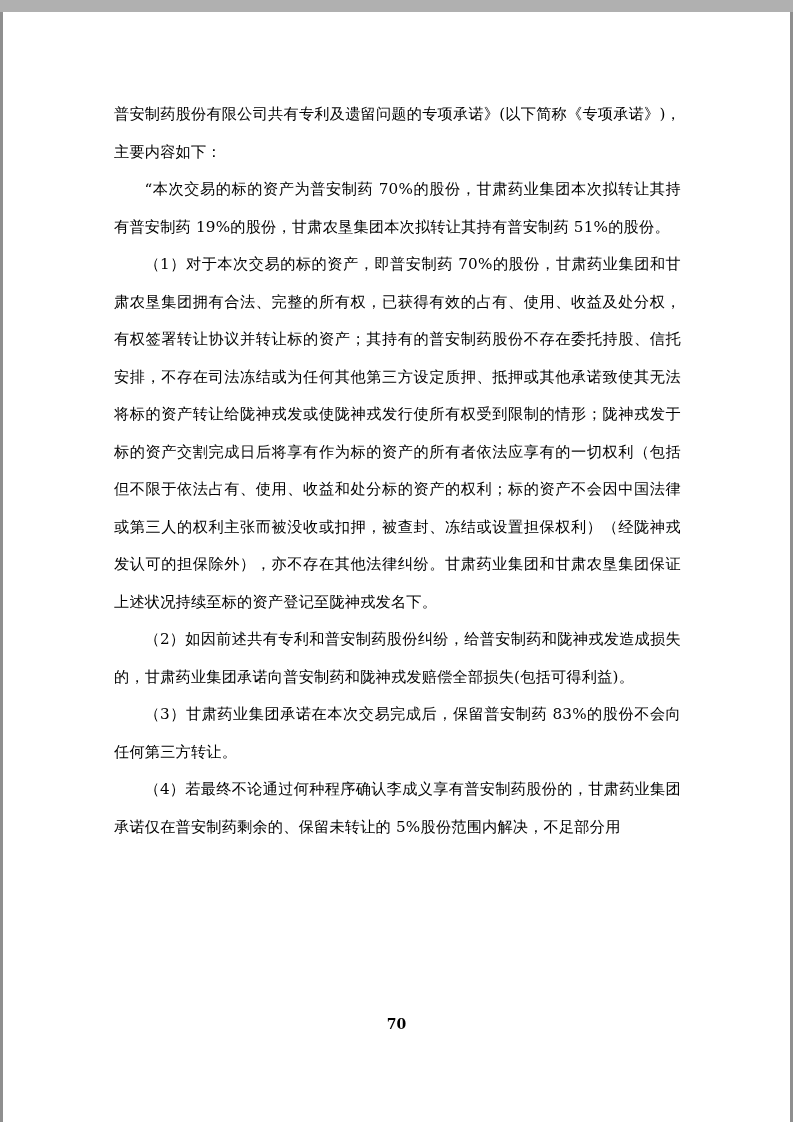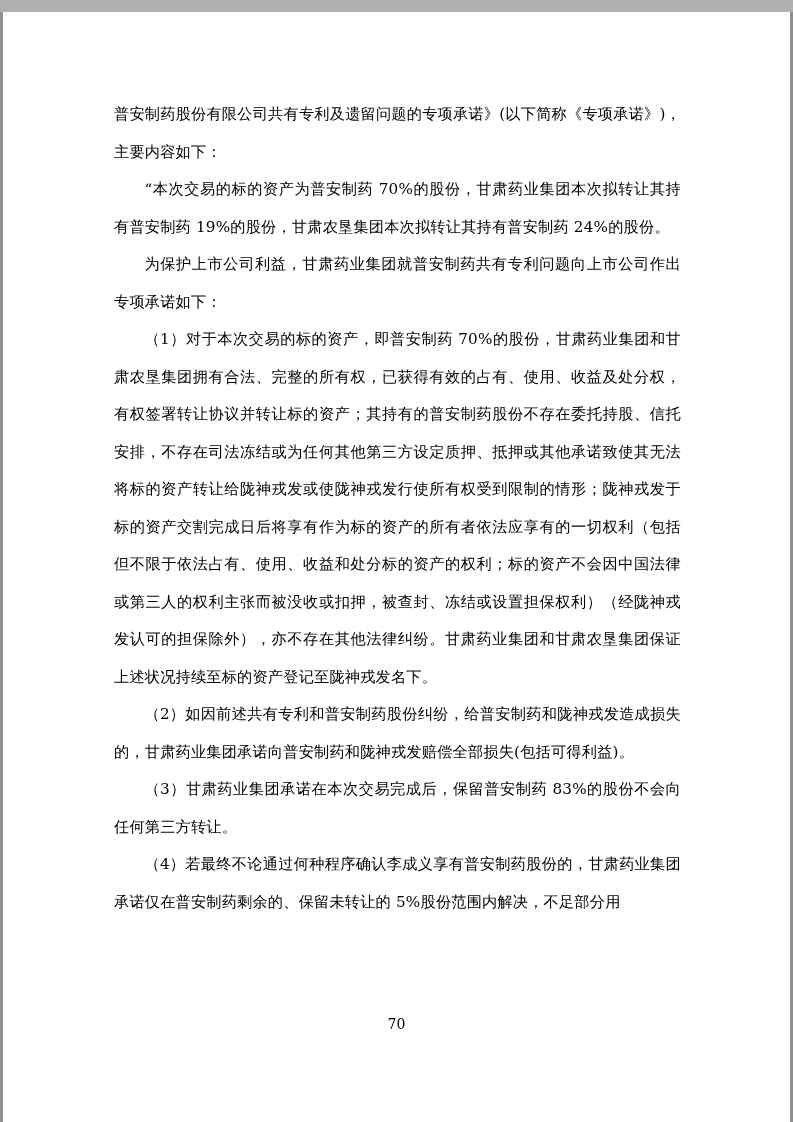--- a/index.html
+++ b/index.html
@@ -51,33 +51,33 @@
   }
   .page-number {
     position: absolute;
     top: 1004px;
     left: 0;
     width: 793px;
     text-align: center;
     font-size: 14px;
     color: #000000;
     font-family: "DejaVu Serif", "Liberation Serif", serif;
+    font-weight: bold;
   }
 </style>
 </head>
 <body>
 
 <div class="page">
   <div class="page-border-left"></div>
   <div class="page-border-right"></div>
 
   <div class="content">
     <p>普安制药股份有限公司共有专利及遗留问题的专项承诺》(以下简称《专项承诺》)，主要内容如下：</p>
-    <p class="indent">“本次交易的标的资产为普安制药 70%的股份，甘肃药业集团本次拟转让其持有普安制药 19%的股份，甘肃农垦集团本次拟转让其持有普安制药 24%的股份。</p>
-    <p class="indent">为保护上市公司利益，甘肃药业集团就普安制药共有专利问题向上市公司作出专项承诺如下：</p>
+    <p class="indent">“本次交易的标的资产为普安制药 70%的股份，甘肃药业集团本次拟转让其持有普安制药 19%的股份，甘肃农垦集团本次拟转让其持有普安制药 51%的股份。</p>
     <p class="indent">（1）对于本次交易的标的资产，即普安制药 70%的股份，甘肃药业集团和甘肃农垦集团拥有合法、完整的所有权，已获得有效的占有、使用、收益及处分权，有权签署转让协议并转让标的资产；其持有的普安制药股份不存在委托持股、信托安排，不存在司法冻结或为任何其他第三方设定质押、抵押或其他承诺致使其无法将标的资产转让给陇神戎发或使陇神戎发行使所有权受到限制的情形；陇神戎发于标的资产交割完成日后将享有作为标的资产的所有者依法应享有的一切权利（包括但不限于依法占有、使用、收益和处分标的资产的权利；标的资产不会因中国法律或第三人的权利主张而被没收或扣押，被查封、冻结或设置担保权利）（经陇神戎发认可的担保除外），亦不存在其他法律纠纷。甘肃药业集团和甘肃农垦集团保证上述状况持续至标的资产登记至陇神戎发名下。</p>
     <p class="indent">（2）如因前述共有专利和普安制药股份纠纷，给普安制药和陇神戎发造成损失的，甘肃药业集团承诺向普安制药和陇神戎发赔偿全部损失(包括可得利益)。</p>
     <p class="indent">（3）甘肃药业集团承诺在本次交易完成后，保留普安制药 83%的股份不会向任何第三方转让。</p>
     <p class="indent">（4）若最终不论通过何种程序确认李成义享有普安制药股份的，甘肃药业集团承诺仅在普安制药剩余的、保留未转让的 5%股份范围内解决，不足部分用</p>
   </div>
 
   <div class="page-number">70</div>
 </div>
 
 </body></html>

